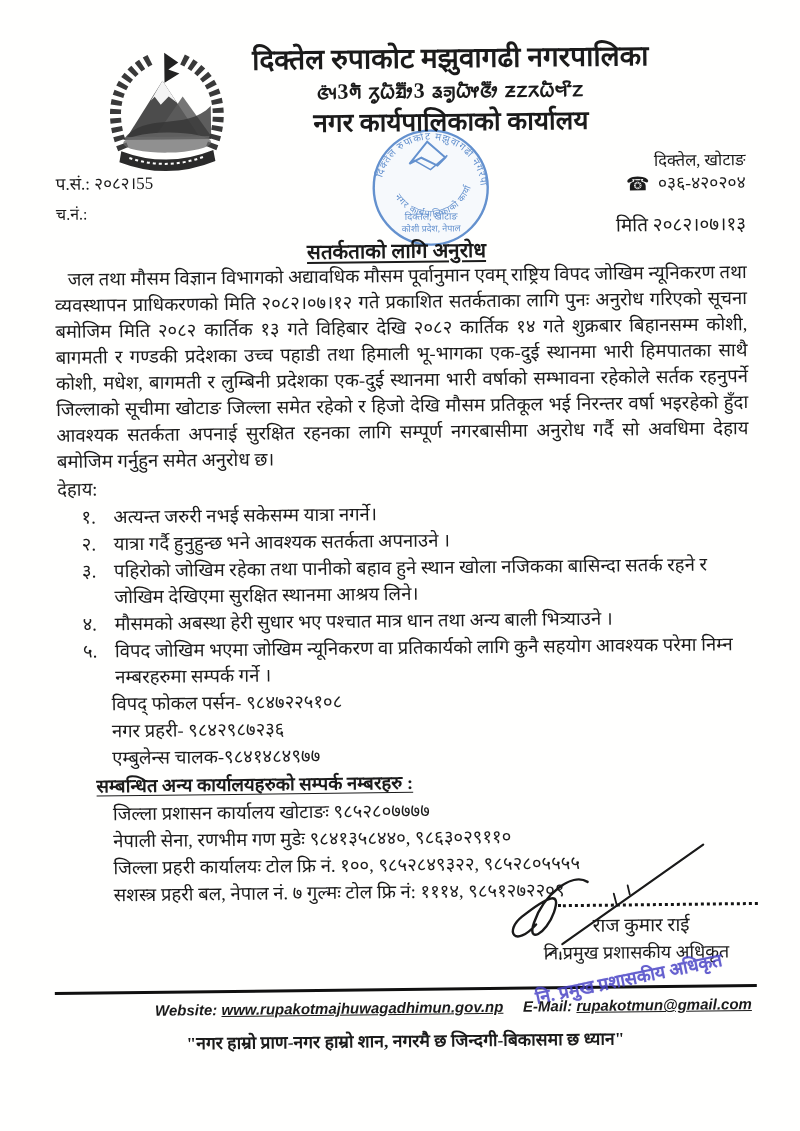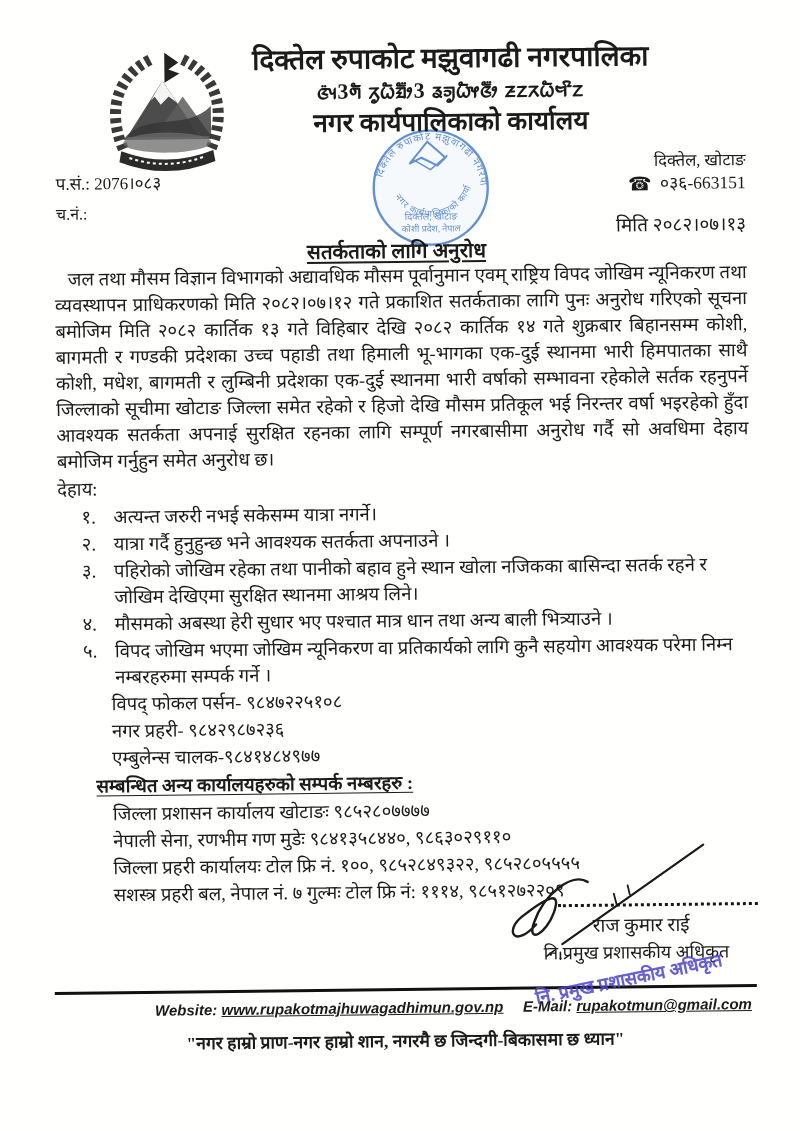--- a/index.html
+++ b/index.html
@@ -73,29 +73,29 @@
     </svg>
 
     <div class="abs head-block">
       <div class="muni-name dv">दिक्तेल रुपाकोट मझुवागढी नगरपालिका</div>
       <div class="script-line">ᤜ᤺ᤵ3ᤛᤠ ᤖᤢᤐᤠᤀᤥ᤺3 ᤕᤈᤢᤐᤠᤶᤜᤥ᤺ ᤏᤁᤖᤐᤠᤗᤡᤁ</div>
       <div class="office-name dv">नगर कार्यपालिकाको कार्यालय</div>
     </div>
 
     <div class="abs ref-row">
       <span>प.सं.:</span>
-      <span>2076।०८३</span>
+      <span>२०८२।55</span>
     </div>
     <div class="abs ch-row">
       <span>च.नं.:</span>
     </div>
     <div class="abs place-row">दिक्तेल, खोटाङ</div>
     <div class="abs phone-row">
       <span class="phone-icon">☎</span>
-      <span>०३६-663151</span>
+      <span>०३६-४२०२०४</span>
     </div>
     <div class="abs date-row">
       <span>मिति</span>
       <span>२०८२।०७।१३</span>
     </div>
 
     <svg class="abs seal" viewBox="0 0 158 158">
       <defs>
         <path id="arcTop" d="M 29,82 A 50,50 0 1 1 129,82" fill="none"></path>
         <path id="arcBot" d="M 38,76 A 42,42 0 0 0 120,76" fill="none"></path>

